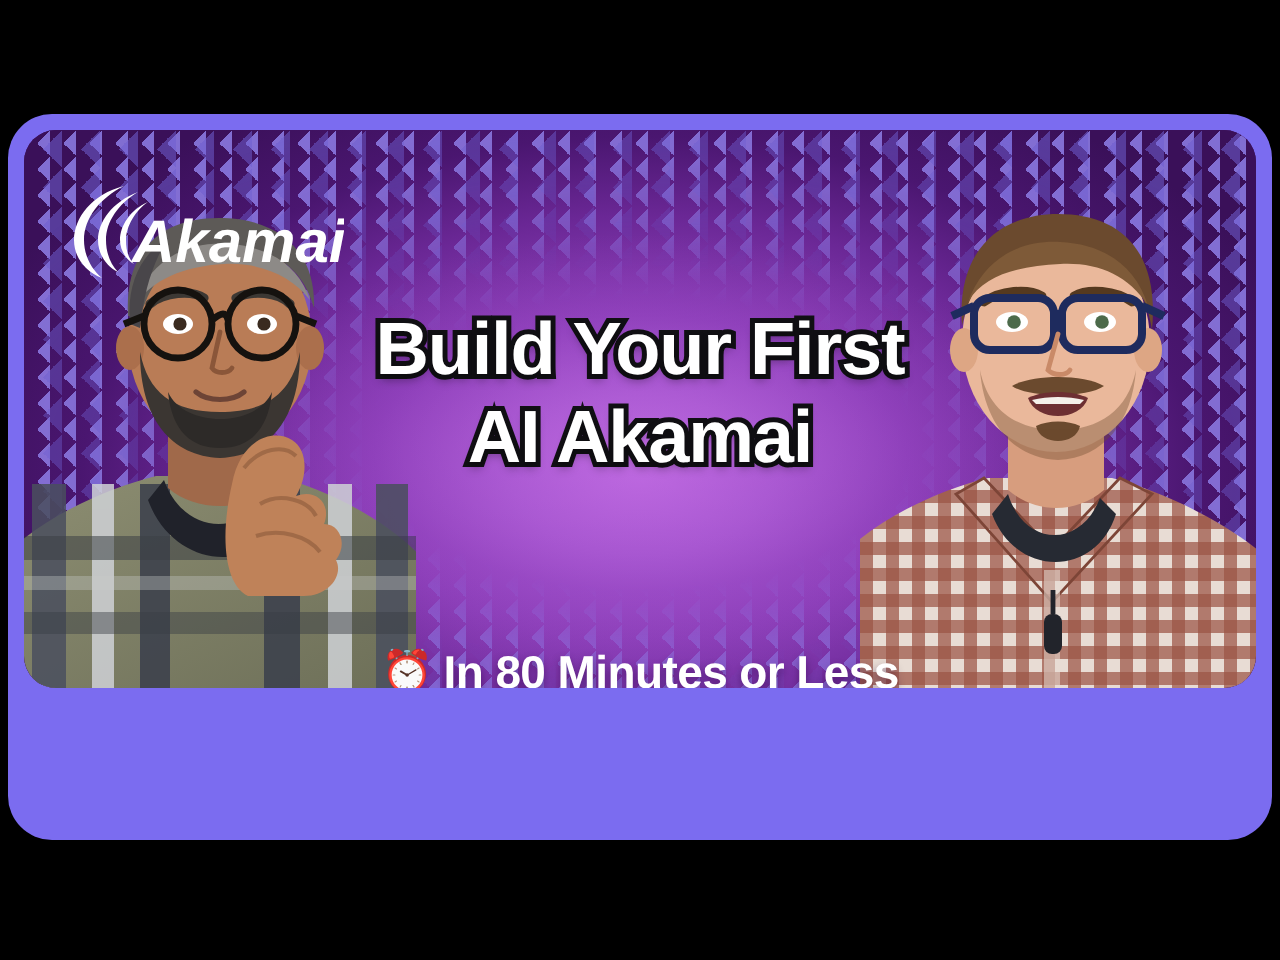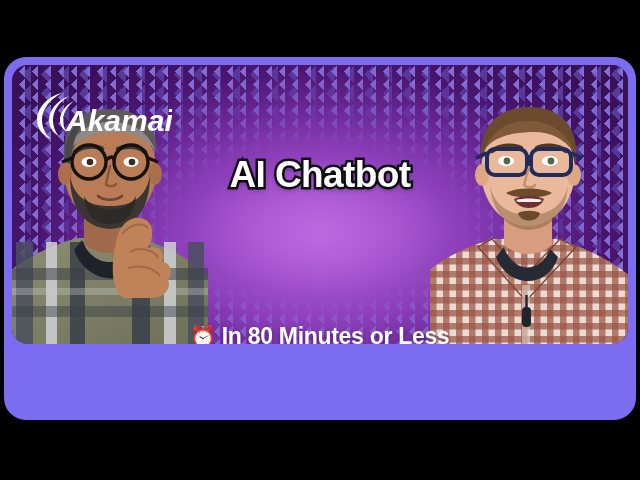--- a/index.html
+++ b/index.html
@@ -146,21 +146,22 @@
             <path d="M30 4 C14 8 5 20 5 31 C5 40 11 47 19 50 C13 45 10 38 10 31 C10 20 18 10 30 4 Z"></path>
             <path d="M37 7 C24 12 17 22 17 31 C17 38 21 44 27 47 C23 43 21 37 21 31 C21 22 27 13 37 7 Z"></path>
             <path d="M42 12 C33 16 28 24 28 31 C28 36 31 41 35 43 C32 40 31 36 31 31 C31 24 36 16 42 12 Z"></path>
           </g>
 
           <text x="34" y="42" font-family="Liberation Sans, sans-serif" font-size="30" font-weight="700" font-style="italic" fill="#ffffff">Akamai</text>
         </svg>
       </div>
 
       <div id="headline">
-        <span class="hl-line">AI Chatbot</span>
+        <span class="hl-line">Build Your First</span>
+        <span class="hl-line">AI Akamai</span>
       </div>
 
       <div id="subtitle">
         <span class="sub-emoji">⏰</span>
         <span class="sub-text">In 80 Minutes or Less</span>
       </div>
 
       <div id="icon-row">
 
         <span>

